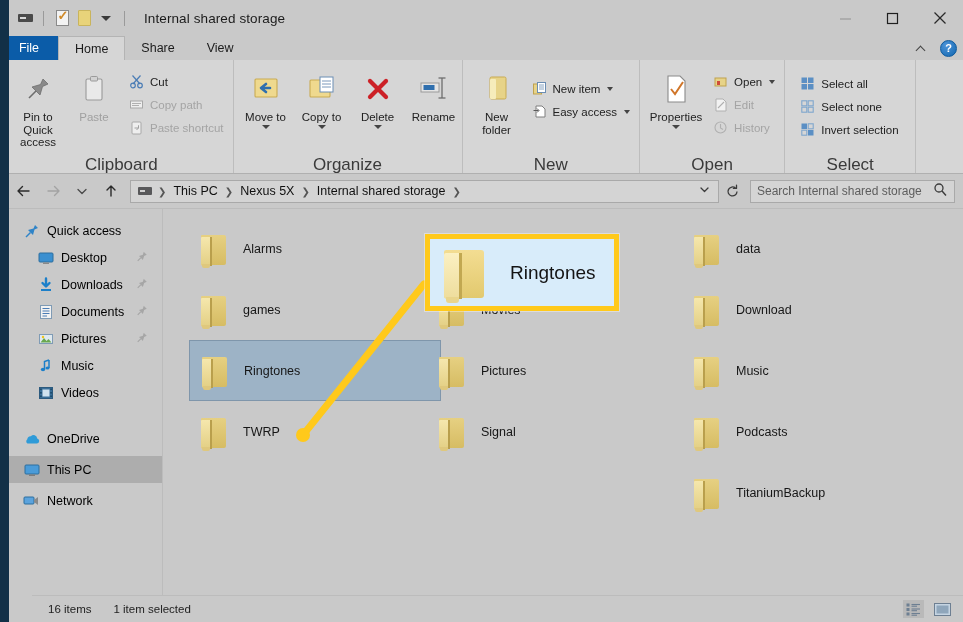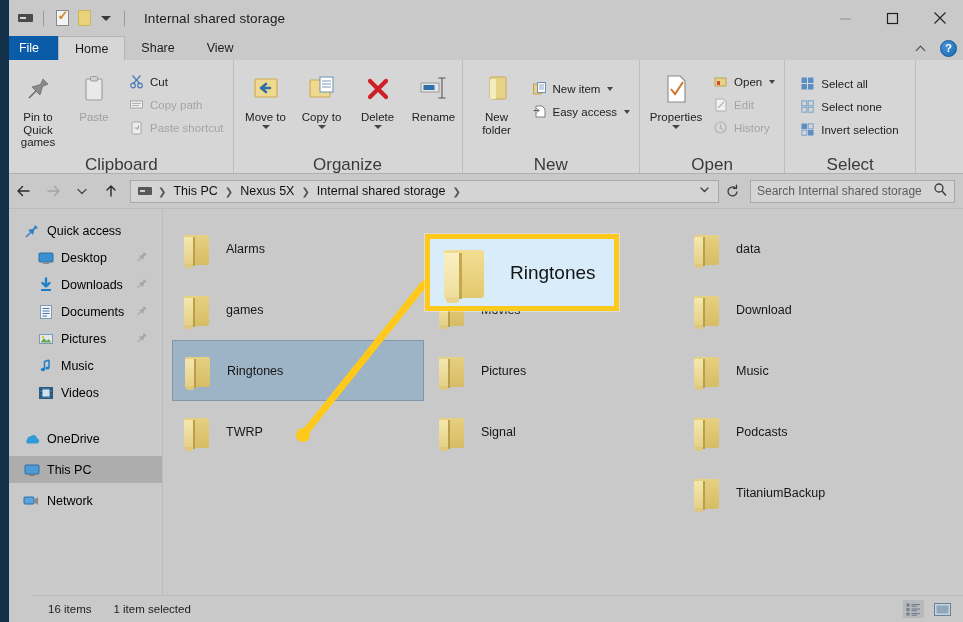--- a/index.html
+++ b/index.html
@@ -225,21 +225,21 @@
     flex: 1; background: #c9c9c9; position: relative;
     overflow: hidden;
   }
   .grid {
     position: absolute; inset: 0;
     padding: 9px 0 0 9px;
   }
   .col {
     position: absolute; top: 9px; width: 252px;
   }
-  .col.c0 { left: 9px; }
+  .col.c0 { left: 26px; }
   .col.c1 { left: 264px; }
   .col.c2 { left: 519px; }
   .fitem {
     height: 61px; display: flex; align-items: center;
     padding-left: 12px; gap: 16px;
     position: relative;
   }
   .fitem.selected {
     background: #9db3c6;
     border: 1px solid #7f96ab;
@@ -377,21 +377,21 @@
 
     <div class="rgroup">
       <div class="rgroup-body">
         <div class="bigbtn">
           <span class="glyph">
             <svg width="30" height="30" viewBox="0 0 30 30">
               <path d="M20 5 L25 10 L19.5 12.5 L17 21 L9 13 L17.5 10.5 Z" fill="#8a8a8a" stroke="#6d6d6d" stroke-width=".8"></path>
               <line x1="13" y1="17" x2="6" y2="24" stroke="#6d6d6d" stroke-width="1.6"></line>
             </svg>
           </span>
-          <span class="lbl">Pin to Quick games</span>
+          <span class="lbl">Pin to Quick access</span>
         </div>
         <div class="bigbtn dim">
           <span class="glyph">
             <svg width="30" height="30" viewBox="0 0 30 30">
               <rect x="7" y="5" width="16" height="21" rx="1.5" fill="#e9e9e9" stroke="#9a9a9a" stroke-width="1.1"></rect>
               <rect x="11.5" y="2.5" width="7" height="4.5" rx="1" fill="#d2d2d2" stroke="#9a9a9a" stroke-width="1"></rect>
             </svg>
           </span>
           <span class="lbl">Paste</span>
         </div>

